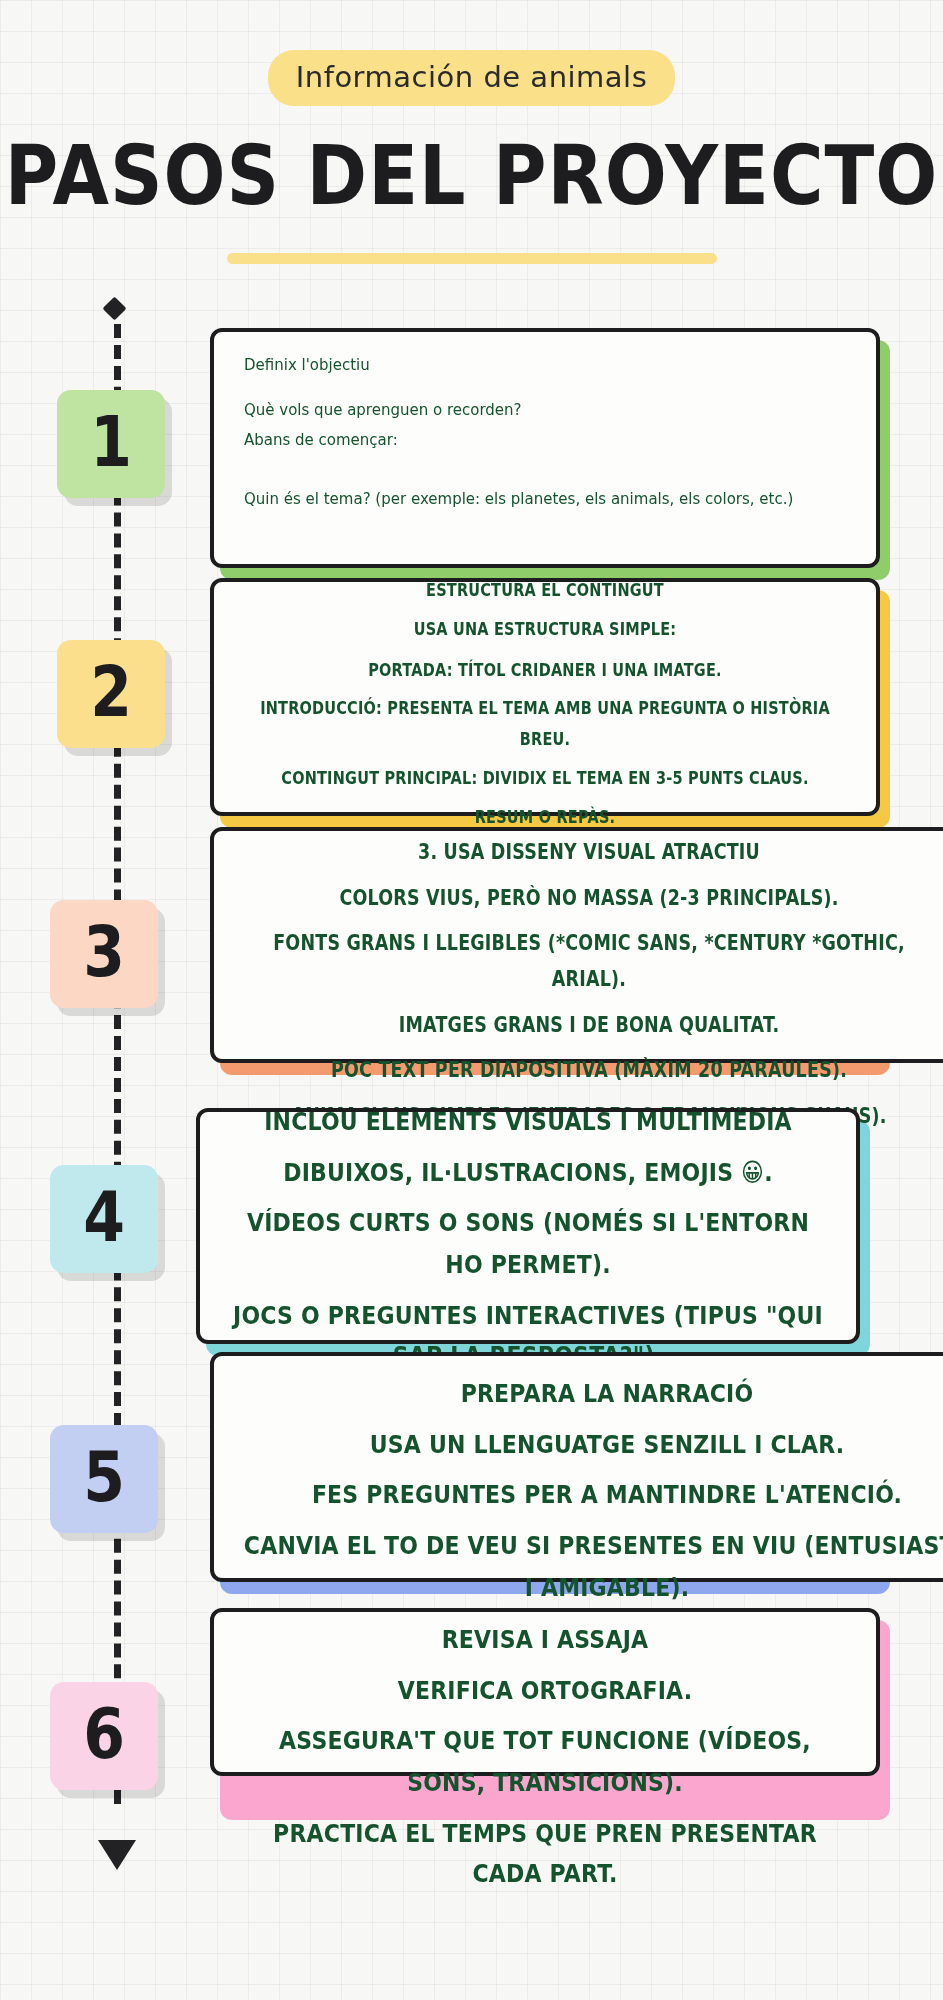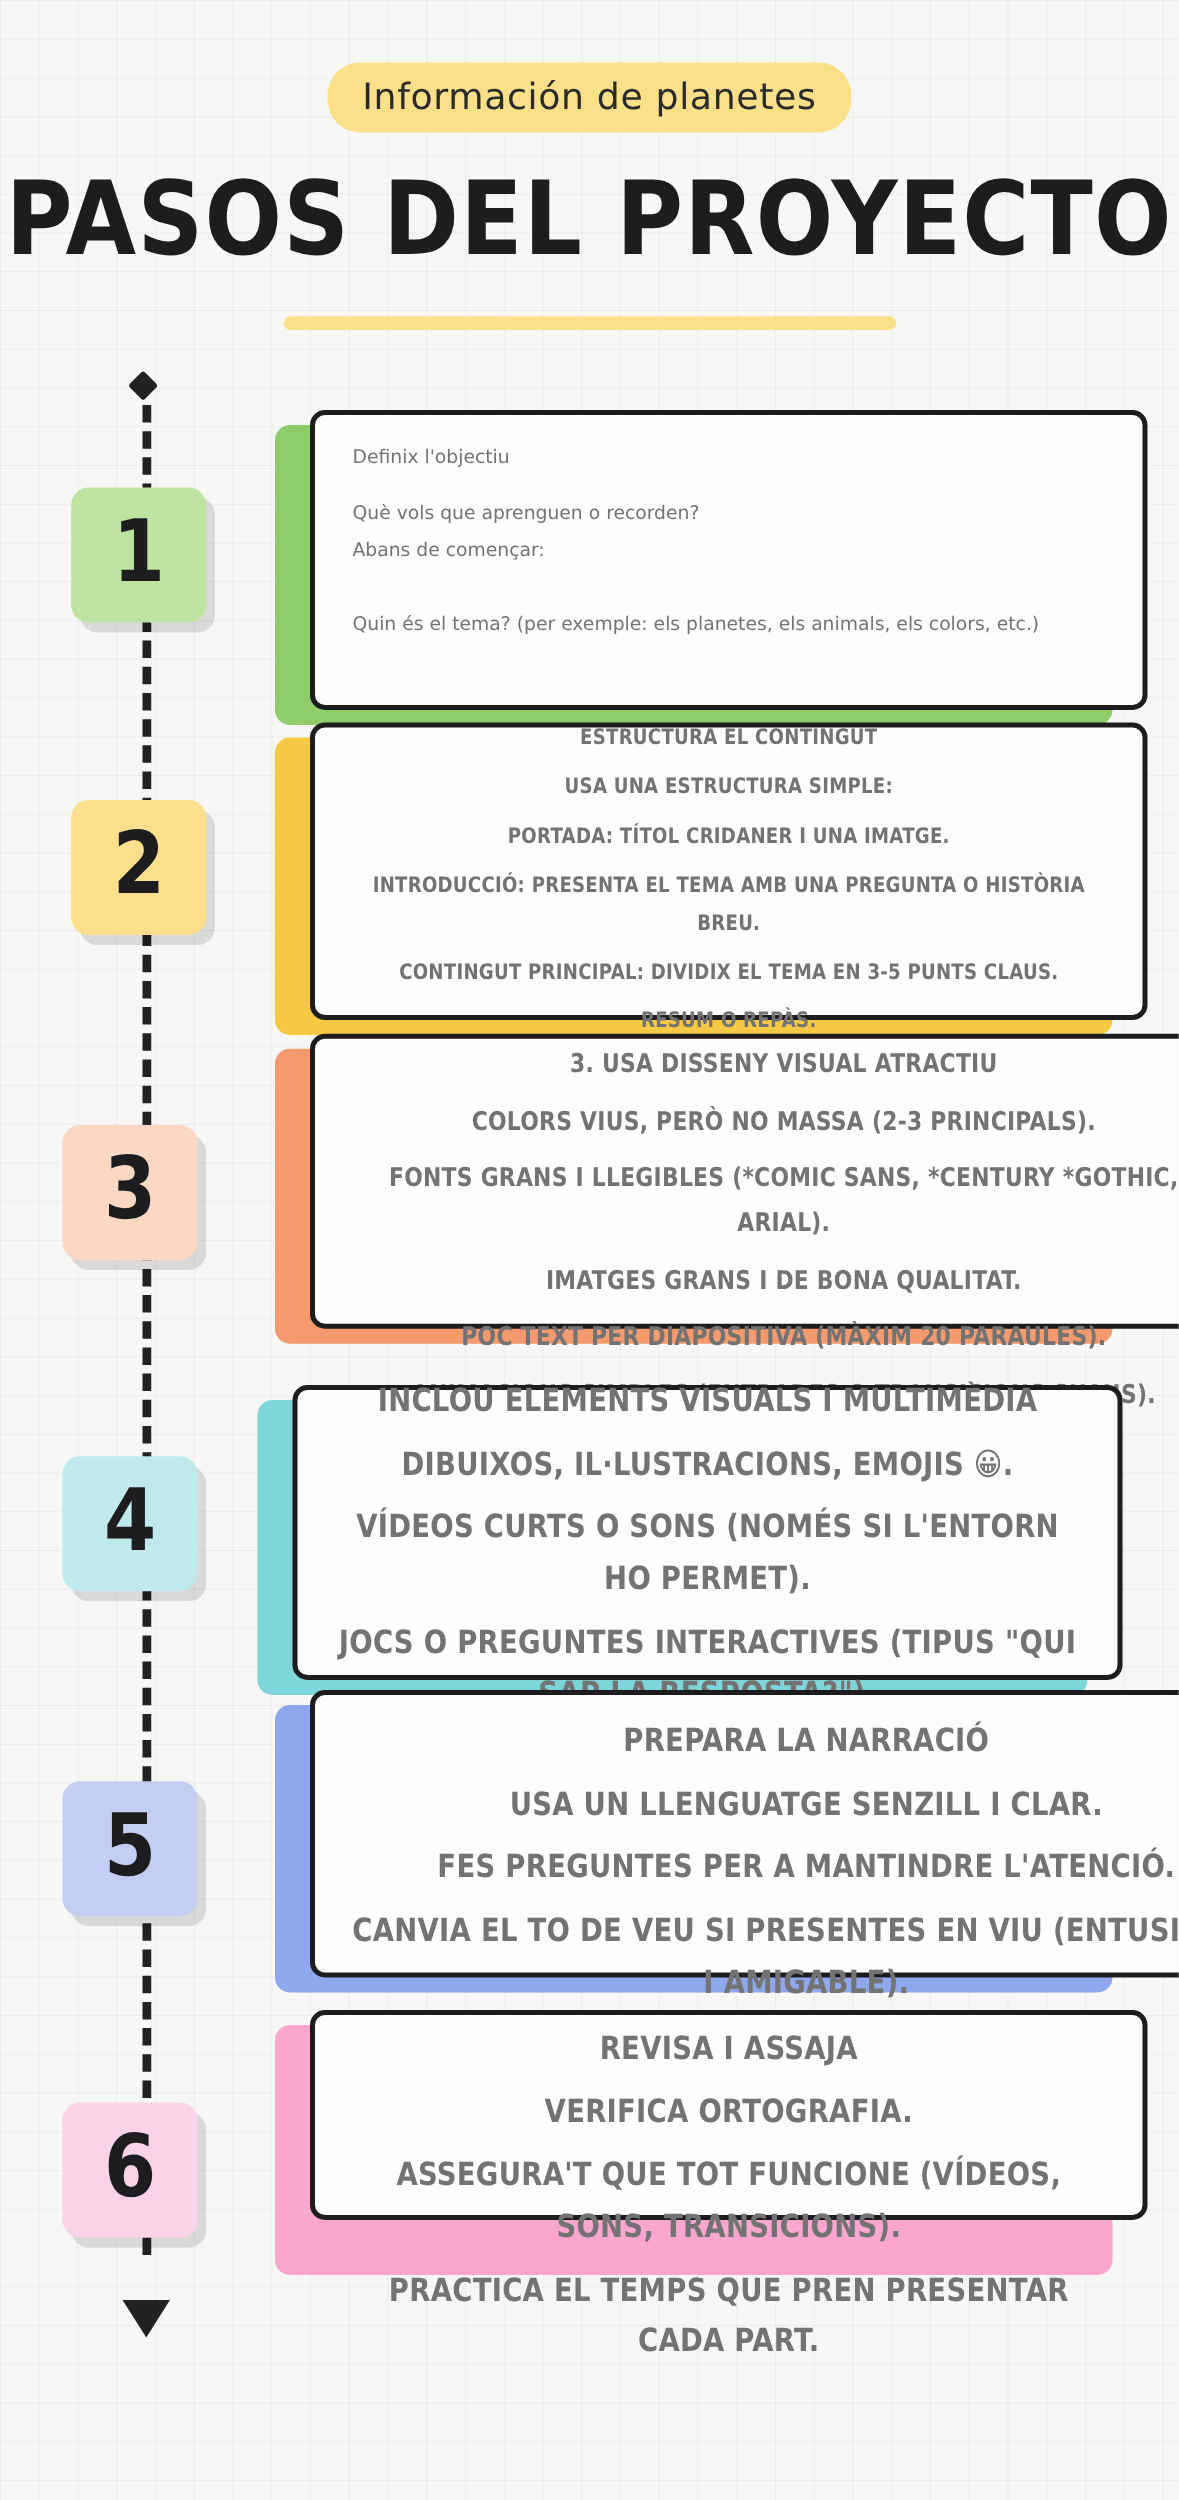--- a/index.html
+++ b/index.html
@@ -122,22 +122,21 @@
   .chip .num { transform: scaleY(1.15) translateY(-2px); }
 
   
   .card {
     position: absolute;
     background: #fdfdfb;
     border: 4px solid #1d1d1f;
     border-radius: 12px;
     box-sizing: border-box;
     padding: 22px 30px;
-    color: #737373;
-    margin-left: 38px;
+    color: #14532d;
   }
   .card-shadow {
     position: absolute;
     border-radius: 12px;
     z-index: 0;
   }
   .card-wrap { position: absolute; }
   .card-inner { position: relative; z-index: 2; }
 
   .card p { margin: 0 0 8px; }
@@ -176,21 +175,21 @@
   }
   .spacer { height: 14px; }
 </style>
 </head>
 <body>
 
 <div class="page">
   <div class="grid-bg"></div>
 
   <div class="header">
-    <div class="badge">Información de planetes</div>
+    <div class="badge">Información de animals</div>
     <div class="title">PASOS DEL PROYECTO</div>
     <div class="underline"></div>
   </div>
 
   <div class="timeline">
     <div class="tl-diamond"></div>
     <div class="tl-line"></div>
     <div class="tl-arrow"></div>
   </div>
 

